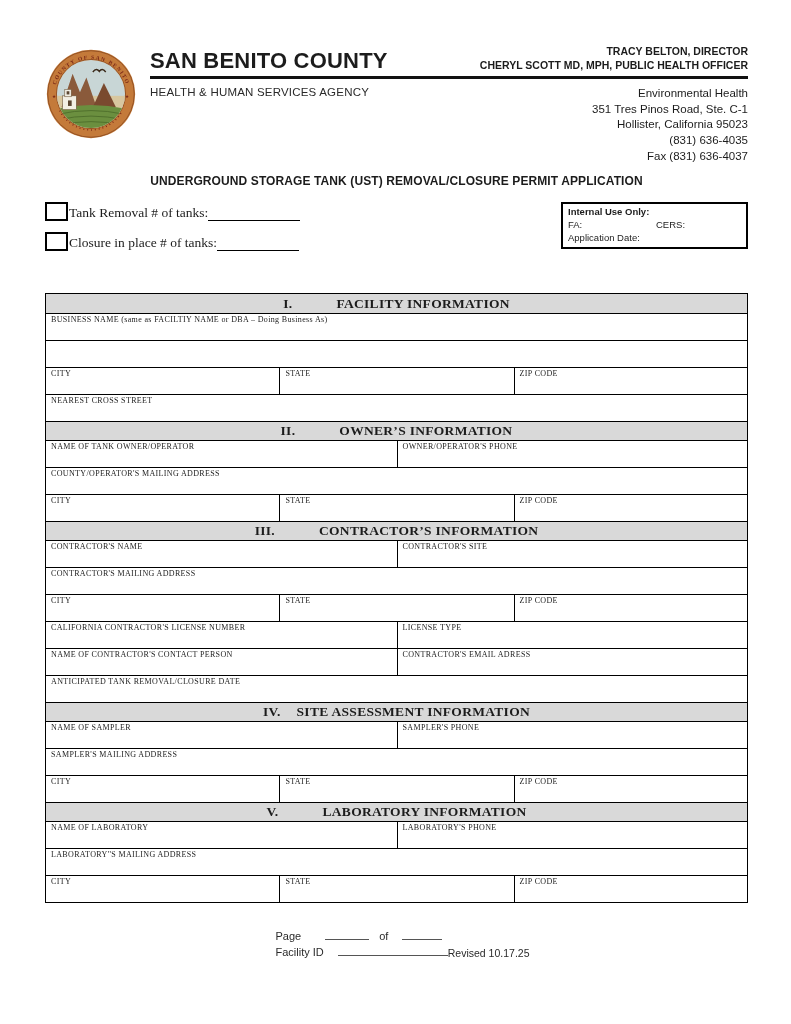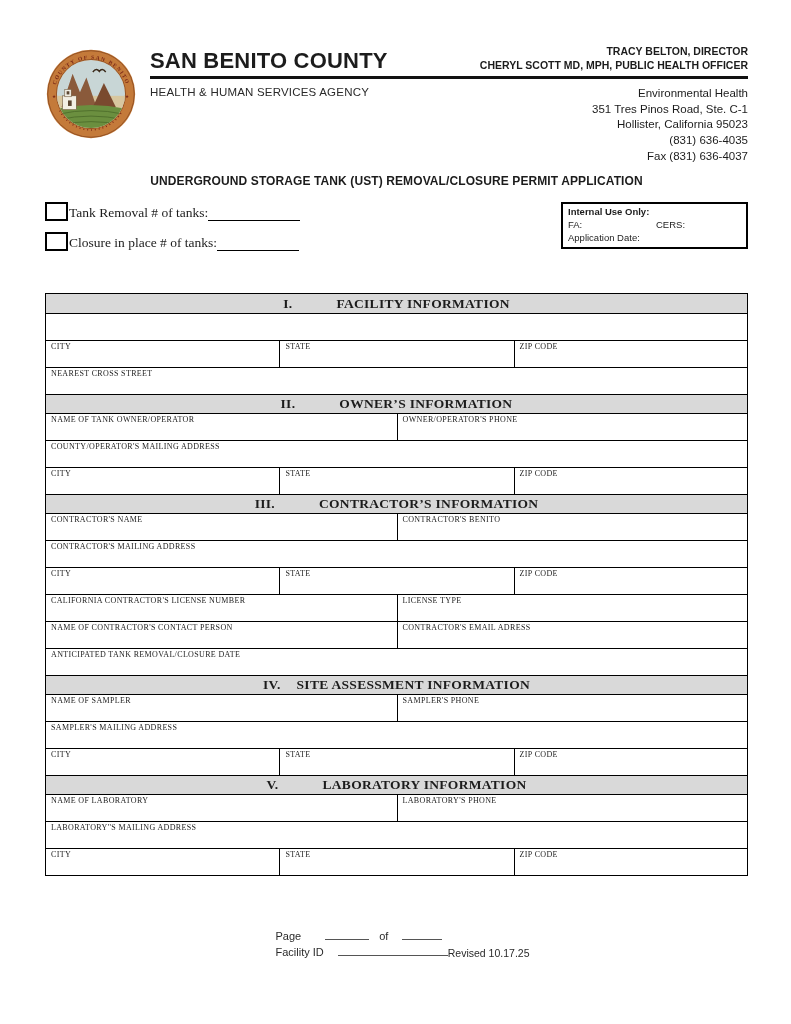--- a/index.html
+++ b/index.html
@@ -136,20 +136,25 @@
       <div>Application Date:</div>
     </div>
   </div>
 
   <div class="form-table" id="form-table">
       <div class="section-header">
         <span class="sec-num">I.</span>
         <span>FACILITY INFORMATION</span>
       </div>
       <div class="frow">
+        <div class="fcell" style="width: 100%;">
+          <div class="flabel">BUSINESS NAME (same as FACILTIY NAME or DBA – Doing Business As)</div>
+        </div>
+      </div>
+      <div class="frow">
         <div class="fcell" style="width: 100%; margin-top: 47px;">
           <div class="flabel">BUSINESS ADDRESS</div>
         </div>
       </div>
       <div class="frow">
         <div class="fcell" style="width: 33.3%;">
           <div class="flabel">CITY</div>
         </div>
         <div class="fcell" style="width: 33.4%;">
           <div class="flabel">STATE</div>
@@ -193,21 +198,21 @@
       </div>
       <div class="section-header">
         <span class="sec-num">III.</span>
         <span>CONTRACTOR’S INFORMATION</span>
       </div>
       <div class="frow">
         <div class="fcell" style="width: 50%;">
           <div class="flabel">CONTRACTOR'S NAME</div>
         </div>
         <div class="fcell" style="width: 50%;">
-          <div class="flabel">CONTRACTOR'S BENITO</div>
+          <div class="flabel">CONTRACTOR'S SITE</div>
         </div>
       </div>
       <div class="frow">
         <div class="fcell" style="width: 100%;">
           <div class="flabel">CONTRACTOR'S MAILING ADDRESS</div>
         </div>
       </div>
       <div class="frow">
         <div class="fcell" style="width: 33.3%;">
           <div class="flabel">CITY</div>

